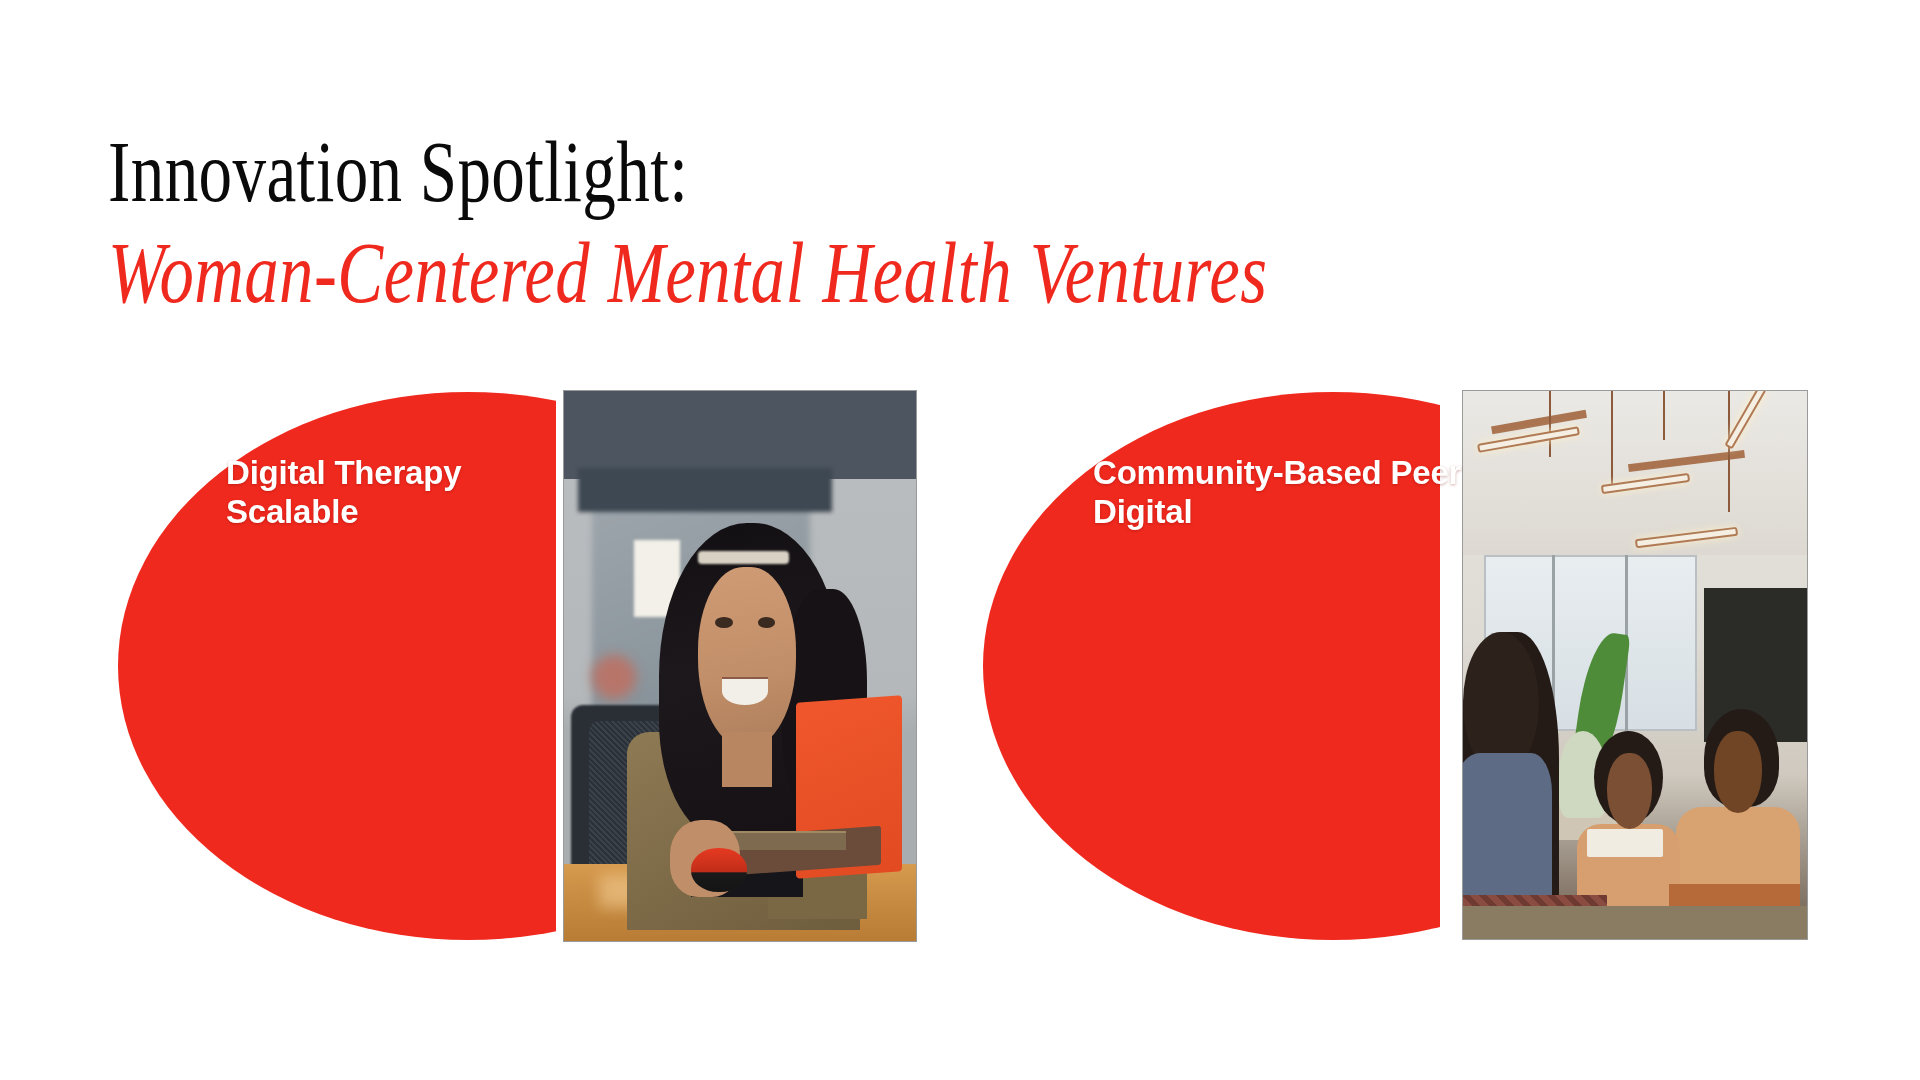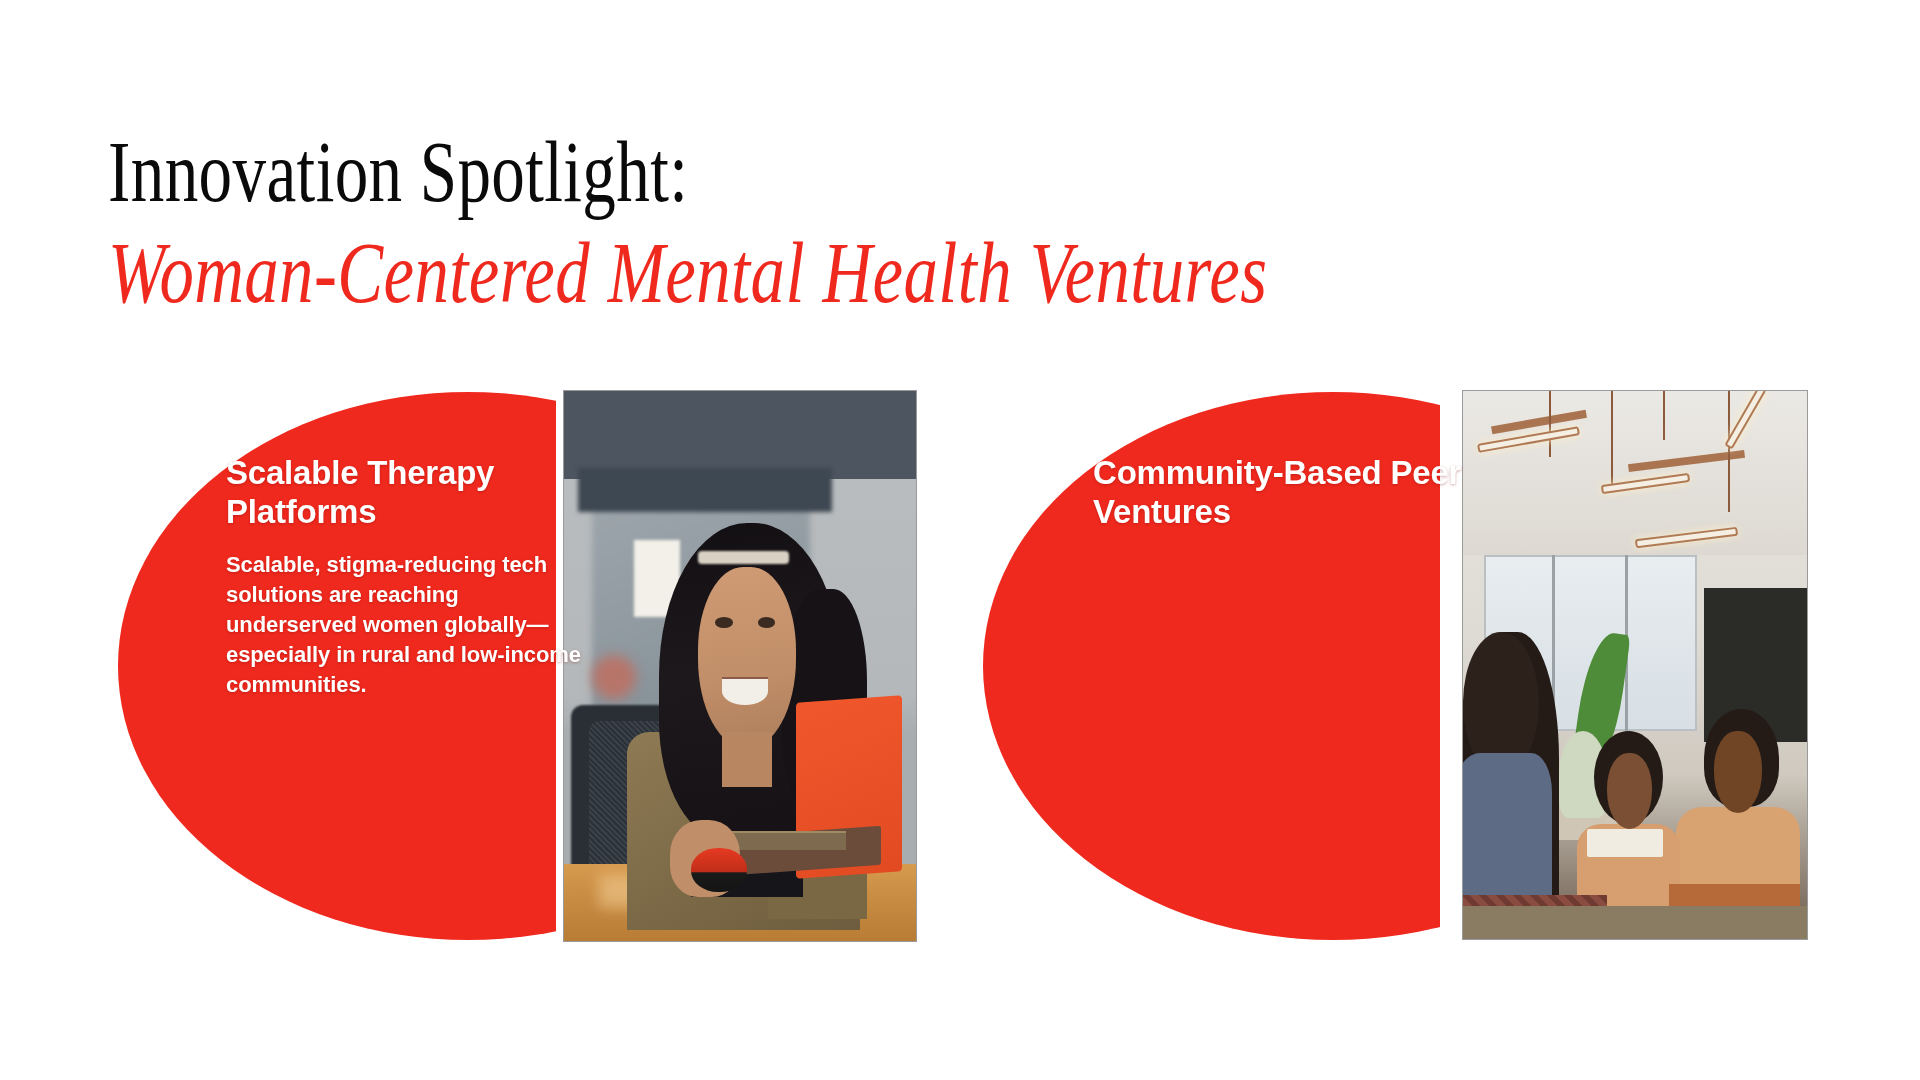--- a/index.html
+++ b/index.html
@@ -372,22 +372,21 @@
     <div class="title-line-2">Woman-Centered Mental Health Ventures</div>
   </div>
 
   <div class="card card-left">
 
     <div class="ellipse-clip">
       <div class="ellipse"></div>
     </div>
 
     <div class="card-text">
-      <div class="card-heading">Scalable Therapy Platforms</div>
-      <div class="card-body">Scalable, stigma-reducing tech solutions are reaching underserved women globally—especially in rural and low-income communities.</div>
+      <div class="card-heading">Digital Therapy Scalable</div>
     </div>
 
     <div class="photo photo-left">
       <div class="photo-inner">
         <div class="p1-bg"></div>
         <div class="p1-wall"></div>
         <div class="p1-board"></div>
         <div class="p1-note"></div>
         <div class="p1-dot-a"></div>
         <div class="p1-dot-b"></div>
@@ -417,21 +416,21 @@
 
   </div>
 
   <div class="card card-right">
 
     <div class="ellipse-clip">
       <div class="ellipse"></div>
     </div>
 
     <div class="card-text">
-      <div class="card-heading">Community-Based Peer Ventures</div>
+      <div class="card-heading">Community-Based Peer Digital</div>
     </div>
 
     <div class="photo photo-right">
       <div class="photo-inner">
         <div class="p2-bg"></div>
         <div class="p2-ceiling"></div>
         <div class="p2-beam-a"></div>
         <div class="p2-beam-b"></div>
         <div class="p2-rod-a"></div>
         <div class="p2-rod-b"></div>

